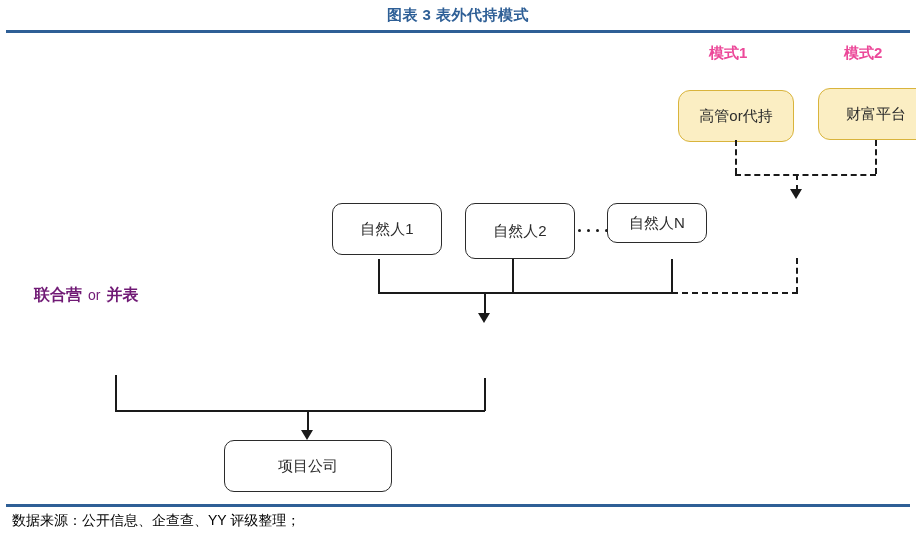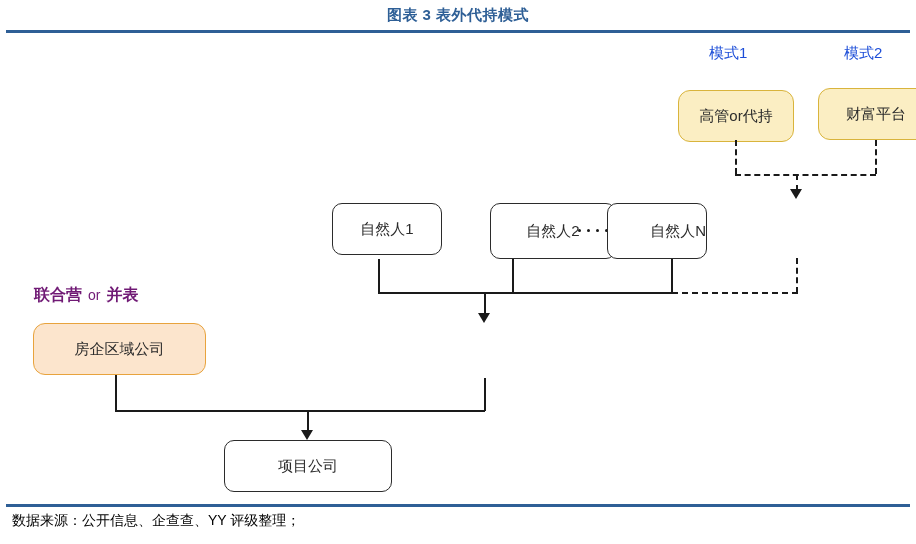--- a/index.html
+++ b/index.html
@@ -92,22 +92,22 @@
     border: 4px dashed #c0504d;
     border-radius: 12px;
     font-size: 14px;
   }
   .node .ln2 { font-size: 14px; }
 
   
   .caption {
     position: absolute;
     font-size: 15px;
-    font-weight: normal;
-    color: #1d4ed8;
+    font-weight: bold;
+    color: #ec4899;
     white-space: nowrap;
   }
   .caption-left {
     position: absolute;
     font-size: 16px;
     color: #701a75;
     white-space: nowrap;
     font-weight: bold;
   }
   .caption-left .small-or {
@@ -184,51 +184,48 @@
   <div class="arrow-down" style="left:790px; top:189px;"></div>
 
 
   <div class="dash-v" style="left:796px; top:258px; height:35px;"></div>
   <div class="dash-h" style="left:672px; top:292px; width:126px;"></div>
 
   <div class="node plain" style="left:332px; top:203px; width:110px; height:52px;">
     <span>自然人1</span>
   </div>
 
-  <div class="node plain" style="left:490px; top:203px; width:126px; height:56px;text-align:right;">
+  <div class="node plain" style="left:465px; top:203px; width:110px; height:56px;text-align:right;">
     <span>自然人2</span>
   </div>
 
   <div class="dots" style="left:578px; top:229px;">
     <i></i>
       <i></i>
       <i></i>
       <i></i>
   </div>
 
-  <div class="node plain" style="left:607px; top:203px; width:100px; height:56px;align-items:flex-end;">
+  <div class="node plain" style="left:607px; top:203px; width:100px; height:40px;">
     <span>自然人N</span>
   </div>
 
   <div class="ln v" style="left:378px; top:259px; height:34px;"></div>
   <div class="ln v" style="left:512px; top:259px; height:34px;"></div>
   <div class="ln v" style="left:671px; top:259px; height:34px;"></div>
   <div class="ln h" style="left:378px; top:292px; width:294px;"></div>
 
   <div class="ln v" style="left:484px; top:292px; height:23px;"></div>
   <div class="arrow-down" style="left:478px; top:313px;"></div>
 
 
   <div class="caption-left" style="left:34px; top:285px;">
     <span>联合营</span><span class="small-or">or</span><span>并表</span>
   </div>
 
-  <div class="node orange" style="left:33px; top:323px; width:173px; height:52px;">
-    <span>房企区域公司</span>
-  </div>
 
   <div class="ln v" style="left:115px; top:375px; height:36px;"></div>
   <div class="ln v" style="left:484px; top:378px; height:33px;"></div>
   <div class="ln h" style="left:115px; top:410px; width:370px;"></div>
   <div class="ln v" style="left:307px; top:410px; height:22px;"></div>
   <div class="arrow-down" style="left:301px; top:430px;"></div>
 
   <div class="node plain" style="left:224px; top:440px; width:168px; height:52px;">
     <span>项目公司</span>
   </div>

